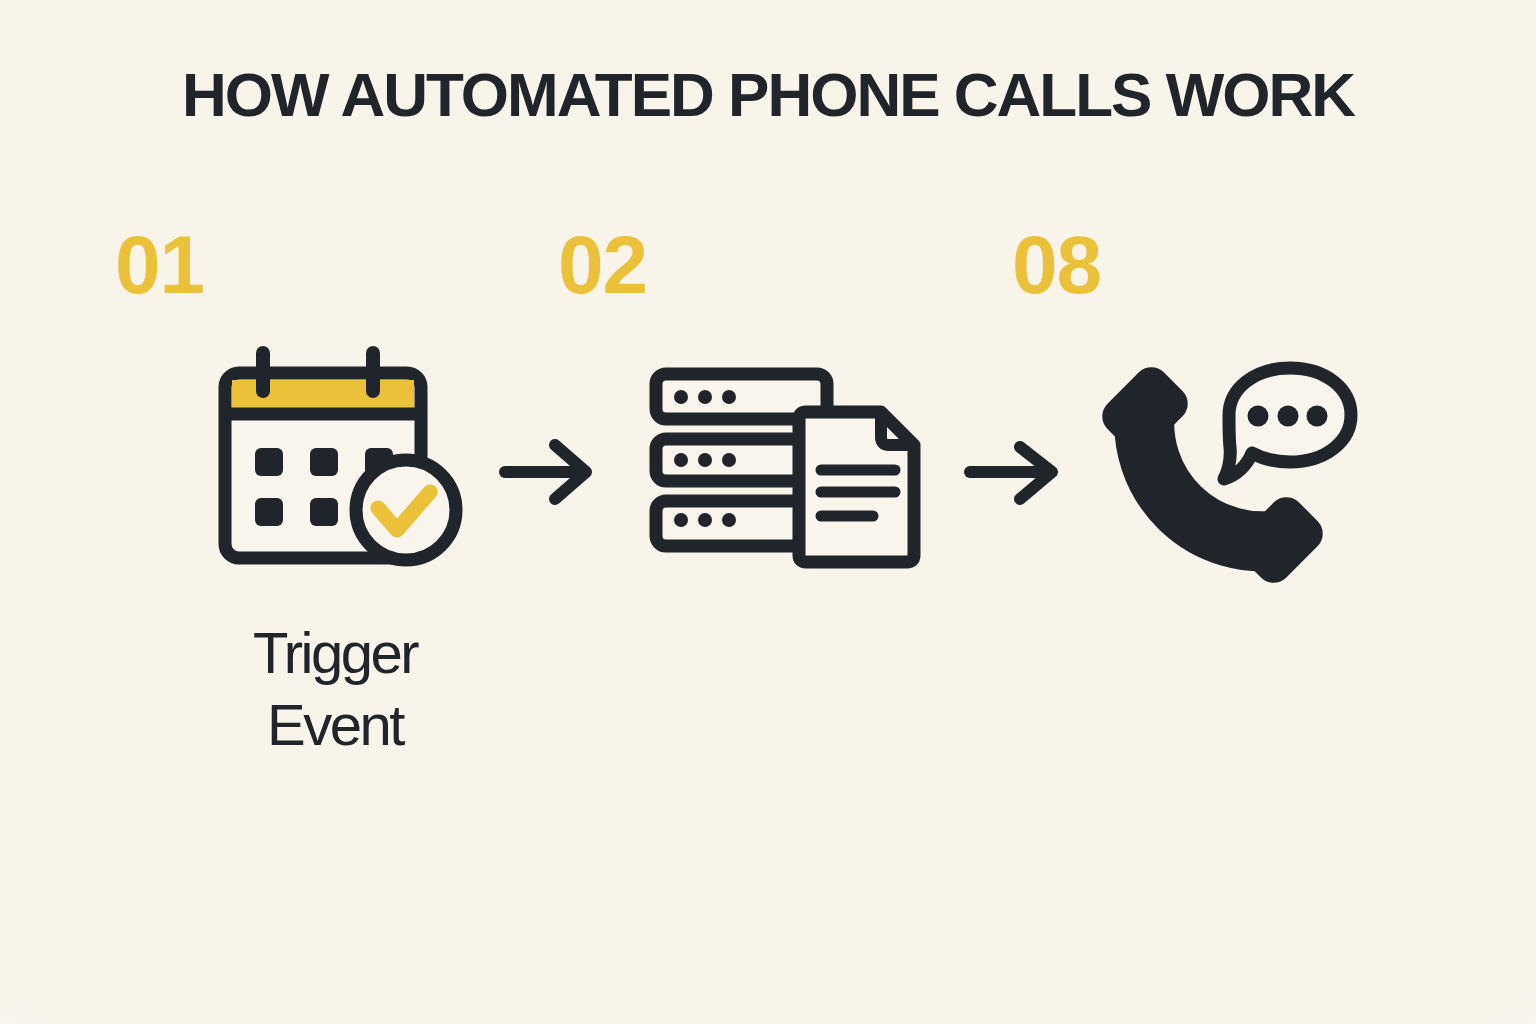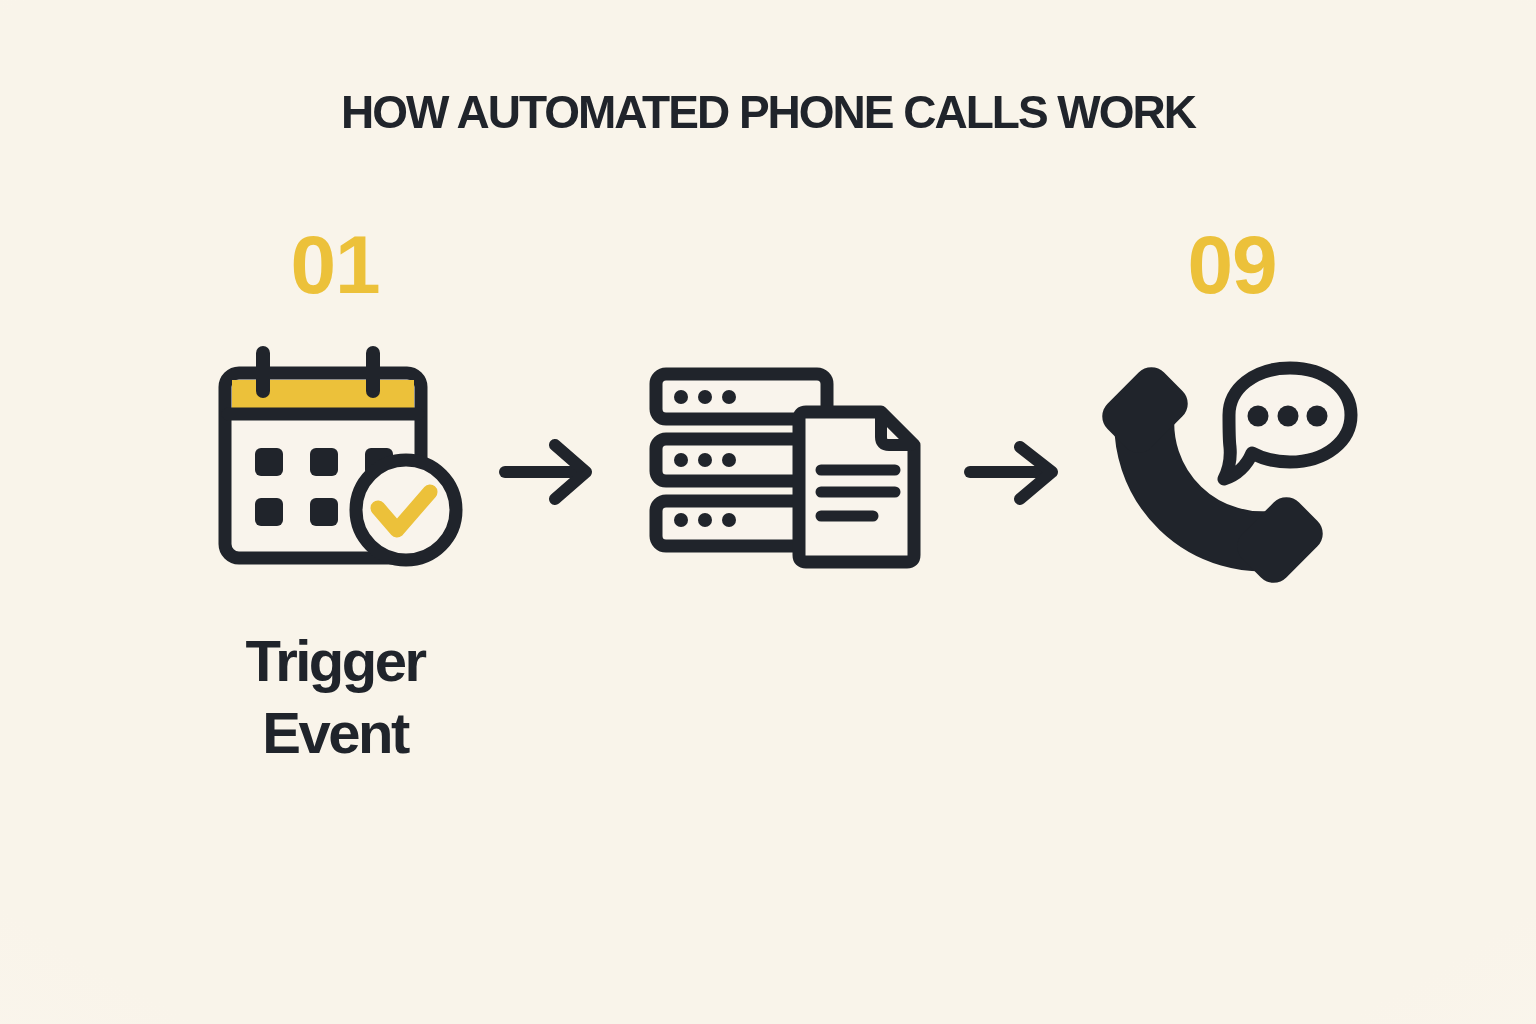--- a/index.html
+++ b/index.html
@@ -11,42 +11,40 @@
     --paper:#f9f4ec;
   }
   .canvas{
     position:relative;
     width:1536px;height:1024px;
     background:radial-gradient(120% 120% at 50% 45%, var(--background) 0%, var(--background) 55%, var(--background-edge) 100%);
     font-family:"Liberation Sans","DejaVu Sans",sans-serif;
     overflow:hidden;
   }
   .title{
-    position:absolute;top:79px;left:0;width:1536px;margin:0;
+    position:absolute;top:62px;left:0;width:1536px;margin:0;
     text-align:center;
-    font-size:46px;font-weight:700;letter-spacing:-2px;line-height:66px;
+    font-size:62px;font-weight:700;letter-spacing:-2px;line-height:66px;
     color:var(--ink);
   }
   .step{position:absolute;top:0;width:440px;height:1024px;}
   .step-1{left:115px;}
   .step-2{left:558px;}
   .step-3{left:1012px;}
   .step-number{
     position:absolute;top:225px;left:0;width:100%;
-    text-align:center;
     font-size:82px;font-weight:700;line-height:80px;letter-spacing:-1px;
     color:var(--accent);
   }
   .step-label{
     position:absolute;top:617px;left:0;width:100%;
     text-align:center;
-    font-size:58px;font-weight:700;letter-spacing:-2.5px;line-height:72px;
+    font-size:58px;font-weight:400;letter-spacing:-2.5px;line-height:72px;
     color:var(--ink);
     white-space:pre-line;
-    margin-top:8px;
   }
   .icon{position:absolute;}
   .icon-calendar{left:90px;top:340px;}
   .icon-server{left:85px;top:360px;}
   .icon-phone{left:83px;top:355px;}
   .arrow{position:absolute;top:438px;}
   .arrow-1{left:498px;}
   .arrow-2{left:963px;}
   
   .i{fill:var(--ink);}
@@ -82,20 +80,21 @@
     <div class="step-label">Trigger
 Event</div>
   </section>
 
   <svg class="arrow arrow-1" width="100" height="68" viewBox="0 0 100 68" aria-hidden="true">
     <line class="sk" x1="7" y1="34" x2="85" y2="34" style="stroke-width:12"></line>
     <polyline class="sk" points="57,7 88,34 57,61" style="stroke-width:12"></polyline>
   </svg>
 
   <section class="step step-2">
+    <div class="step-number">02</div>
     <svg class="icon icon-server" width="290" height="216" viewBox="0 0 290 216" aria-hidden="true">
       <rect class="p" x="13" y="14" width="171" height="45" rx="10"></rect>
       <rect class="p" x="13" y="79" width="171" height="42" rx="10"></rect>
       <rect class="p" x="13" y="141" width="171" height="45" rx="10"></rect>
       <circle class="i" cx="38" cy="37" r="7"></circle>
       <circle class="i" cx="62" cy="37" r="7"></circle>
       <circle class="i" cx="86" cy="37" r="7"></circle>
       <circle class="i" cx="38" cy="100" r="7"></circle>
       <circle class="i" cx="62" cy="100" r="7"></circle>
       <circle class="i" cx="86" cy="100" r="7"></circle>
@@ -109,21 +108,21 @@
       <line class="sk" style="stroke-width:11" x1="178" y1="156" x2="230" y2="156"></line>
     </svg>
   </section>
 
   <svg class="arrow arrow-2" width="100" height="68" viewBox="0 0 100 68" aria-hidden="true">
     <line class="sk" x1="7" y1="34" x2="87" y2="34" style="stroke-width:12"></line>
     <polyline class="sk" points="57,9 89,34 57,61" style="stroke-width:12"></polyline>
   </svg>
 
   <section class="step step-3">
-    <div class="step-number">09</div>
+    <div class="step-number">08</div>
     <svg class="icon icon-phone" width="290" height="245" viewBox="0 0 290 245" aria-hidden="true">
       <path class="band" d="M 50 55 A 118 118 0 0 0 185 185"></path>
       <g transform="translate(50,55) rotate(-45)">
         <rect class="i" x="-40" y="-31" width="80" height="62" rx="18"></rect>
       </g>
       <g transform="translate(185,185) rotate(-45)">
         <rect class="i" x="-40" y="-31" width="80" height="62" rx="18"></rect>
       </g>
       <path class="p" style="stroke-linejoin:round;stroke-linecap:round" d="M 195 13 C 231 13 256 34 256 60 C 256 86 231 107 195 107 C 181 107 168 104 157 98 C 152 110 142 120 129 124 C 134 114 136 103 135 92 C 134 85 134 66 134 60 C 134 34 159 13 195 13 Z"></path>
       <circle class="i" cx="163" cy="61" r="10.5"></circle>

